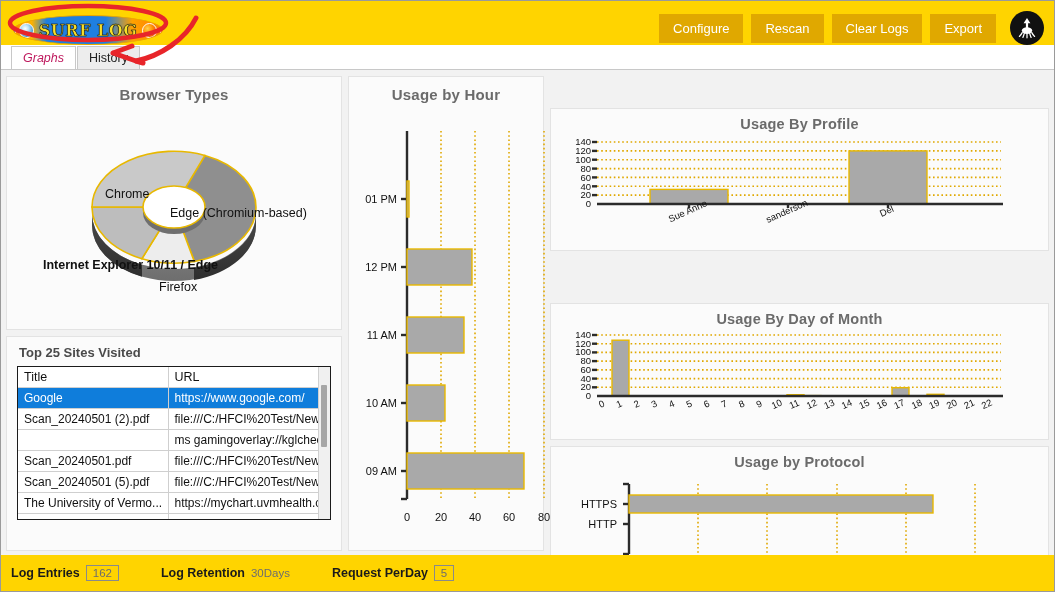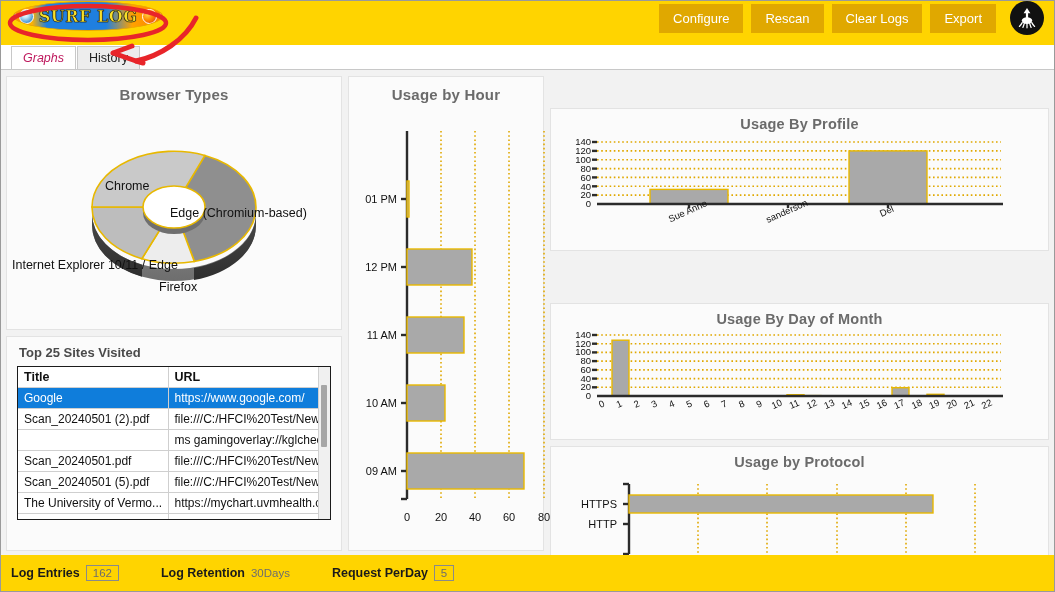--- a/index.html
+++ b/index.html
@@ -15,21 +15,21 @@
     background:#f2f2f2;
     border:1px solid #9a9a9a;
     box-sizing:border-box;
     display:flex;flex-direction:column;
   }
 
   
   .header{
     height:44px;background:#ffd400;
     position:relative;flex:0 0 auto;
-    display:flex;align-items:flex-start;
+    display:flex;align-items:flex-end;
   }
   .logo{
     margin-left:12px;
     width:148px;height:28px;
     border-radius:50%/50%;
     background:linear-gradient(90deg,#ff8c00 0%,#ffb300 12%,#1f7fe0 22%,#1f7fe0 62%,#ffa200 80%,#ff7b00 100%);
     border:1.5px solid #e8a400;
     display:flex;align-items:center;justify-content:center;
     gap:3px;
     position:relative;
@@ -125,21 +125,21 @@
   
   .sites-panel{flex:1 1 auto;padding:8px 10px 10px 10px;}
   .sites-title{font-size:13px;font-weight:bold;color:#4a4a4a;margin:0 0 6px 2px;}
   .tablebox{
     border:1px solid #1b1b1b;background:#fff;
     height:152px;overflow:hidden;position:relative;
     display:flex;
   }
   table.sites{border-collapse:collapse;width:322px;table-layout:fixed;font-size:12px;}
   table.sites th{
-    text-align:left;font-weight:bold;color:#111;
+    text-align:left;font-weight:normal;color:#111;
     padding:3px 6px;border-right:1px solid #cfcfcf;border-bottom:1px solid #cfcfcf;
     background:#fff;font-size:12.5px;
   }
   table.sites td{
     padding:3px 6px;border-right:1px solid #cfcfcf;border-bottom:1px solid #cfcfcf;
     white-space:nowrap;overflow:hidden;color:#111;
   }
   table.sites col.c1{width:150px;}
   table.sites col.c2{width:172px;}
   tr.sel td{background:#0f7ddb;color:#fff;}
@@ -241,23 +241,23 @@
             <path d="M167 104 L187.3 158.5 A82 56 0 0 1 134.9 155.7 Z" fill="#ededed" stroke="#e8b800" stroke-width="1.6"></path>
 
             <path d="M167 104 L134.9 155.7 A82 56 0 0 1 85 104 Z" fill="#bdbdbd" stroke="#e8b800" stroke-width="1.6"></path>
 
             <path d="M167 104 L85 104 A82 56 0 0 1 197.9 52.4 Z" fill="#c9c9c9" stroke="#e8b800" stroke-width="1.6"></path>
 
             <ellipse cx="167" cy="110" rx="31" ry="21" fill="#6f6f6f"></ellipse>
             <ellipse cx="167" cy="104" rx="31" ry="21" fill="#ffffff" stroke="#e8b800" stroke-width="1.6"></ellipse>
           </svg>
           <div class="donut-labels">
-            <span style="left:98px;top:76px;">Chrome</span>
+            <span style="left:98px;top:84px;">Chrome</span>
             <span style="left:163px;top:103px;">Edge (Chromium-based)</span>
-            <span style="left:5px;top:155px;">Internet Explorer 10/11 / Edge</span>
+            <span style="left:36px;top:155px;font-weight:bold;">Internet Explorer 10/11 / Edge</span>
             <span style="left:152px;top:177px;">Firefox</span>
           </div>
         </div>
       </div>
 
       <div class="panel sites-panel">
         <div class="sites-title">Top 25 Sites Visited</div>
         <div class="tablebox">
           <table class="sites">
             <colgroup>

